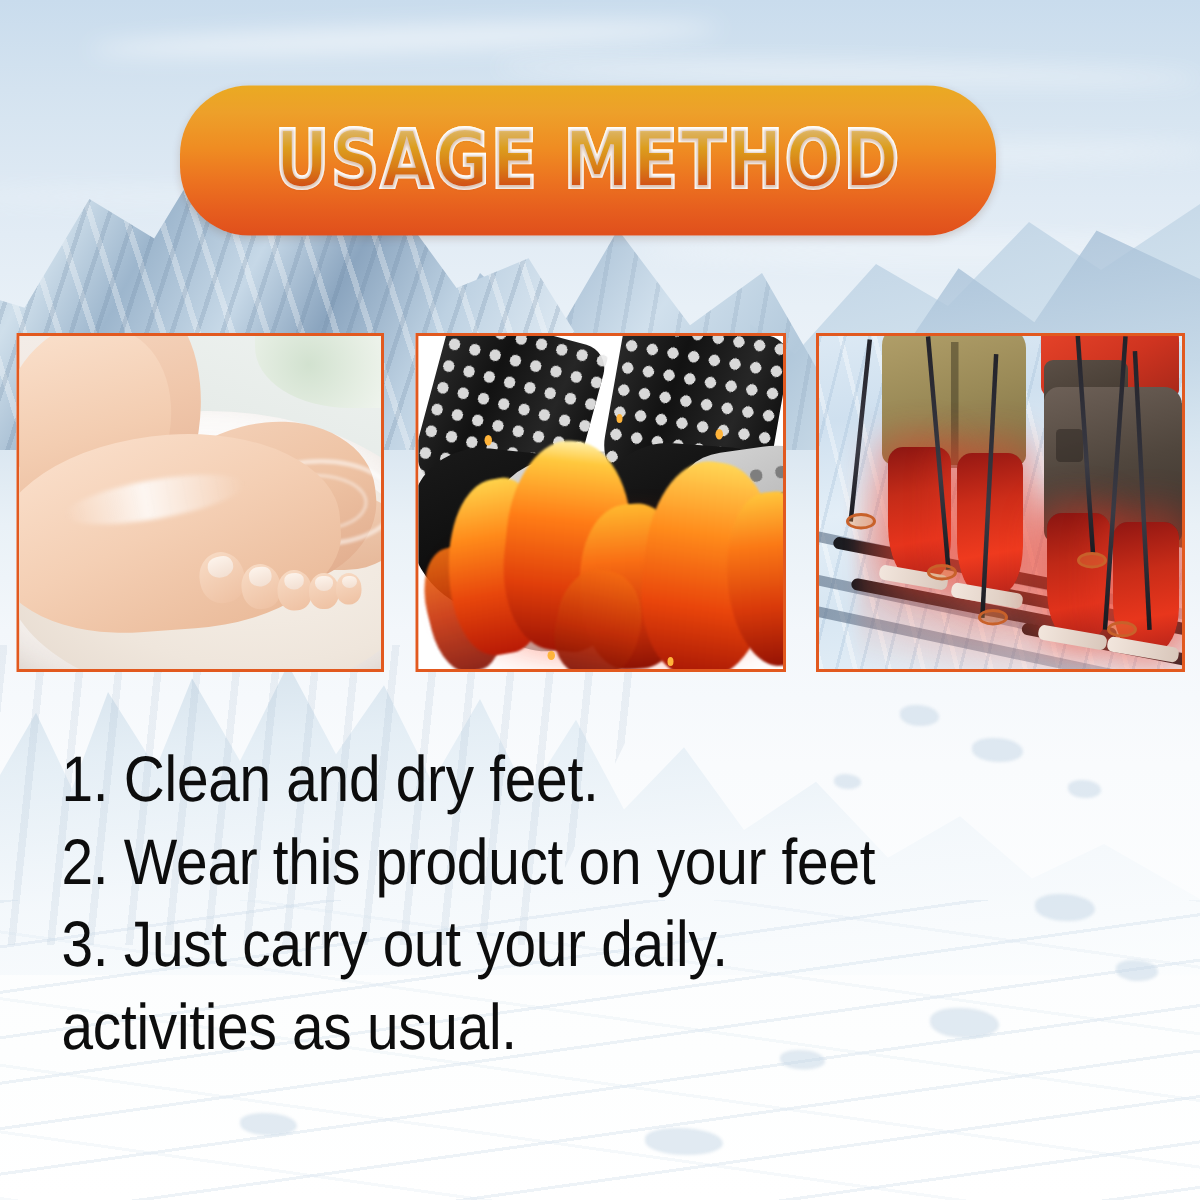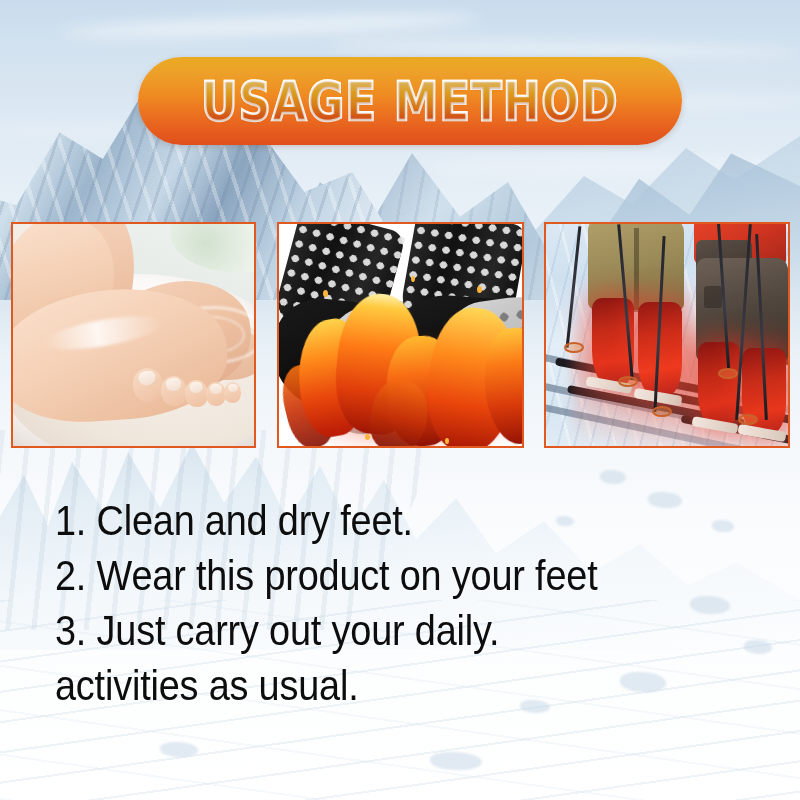--- a/index.html
+++ b/index.html
@@ -143,22 +143,22 @@
   .sc5 { left: 690px; top: 596px; width: 40px; height: 18px; }
   .sc6 { left: 744px; top: 640px; width: 28px; height: 14px; }
   .sc7 { left: 620px; top: 672px; width: 46px; height: 20px; }
   .sc8 { left: 520px; top: 700px; width: 30px; height: 13px; }
   .sc9 { left: 430px; top: 752px; width: 52px; height: 18px; }
   .sc10{ left: 160px; top: 742px; width: 38px; height: 15px; }
 
   
   #banner {
     position: absolute;
-    left: 138px; top: 57px;
-    width: 544px; height: 88px;
+    left: 120px; top: 57px;
+    width: 544px; height: 100px;
     border-radius: 46px;
     background: linear-gradient(180deg,
       #eaaa22 0%, #eda02a 18%, #ef8c22 42%, #ec7220 64%, #e65d1e 84%, #e04f1c 100%);
     box-shadow: 0 2px 6px rgba(90,40,10,0.18);
   }
   #banner-title {
     position: absolute;
     left: 0; right: 0; top: 50%;
     transform: translateY(-50%);
     text-align: center;
@@ -486,21 +486,21 @@
   }
   .pack-bottom {
     position:absolute; left: 232px; top: 104px; width: 68px; height: 34px;
     background: linear-gradient(160deg,#7d5e3e 0%, #5e452c 100%); border-radius: 10px;
     transform: rotate(-8deg);
   }
 
   
   #steps {
     position: absolute;
-    left: 55px; top: 493px;
+    left: 41px; top: 493px;
     width: 700px;
   }
   .step-line {
     font-family: "Liberation Sans Narrow", "Liberation Sans", "DejaVu Sans Condensed", sans-serif;
     font-size: 43px;
     line-height: 55px;
     font-weight: 400;
     color: #0d0d0d;
     white-space: nowrap;
     letter-spacing: -0.2px;

